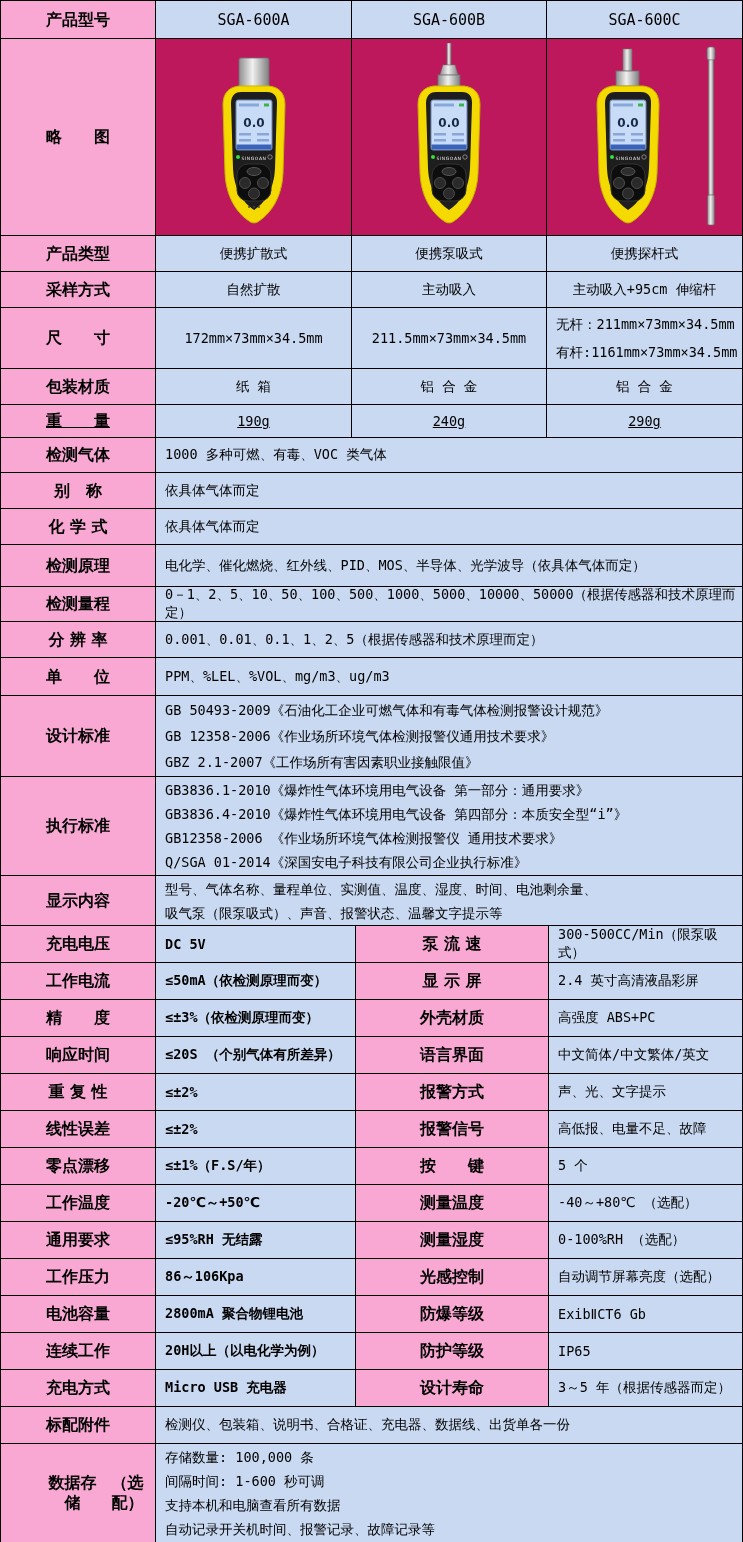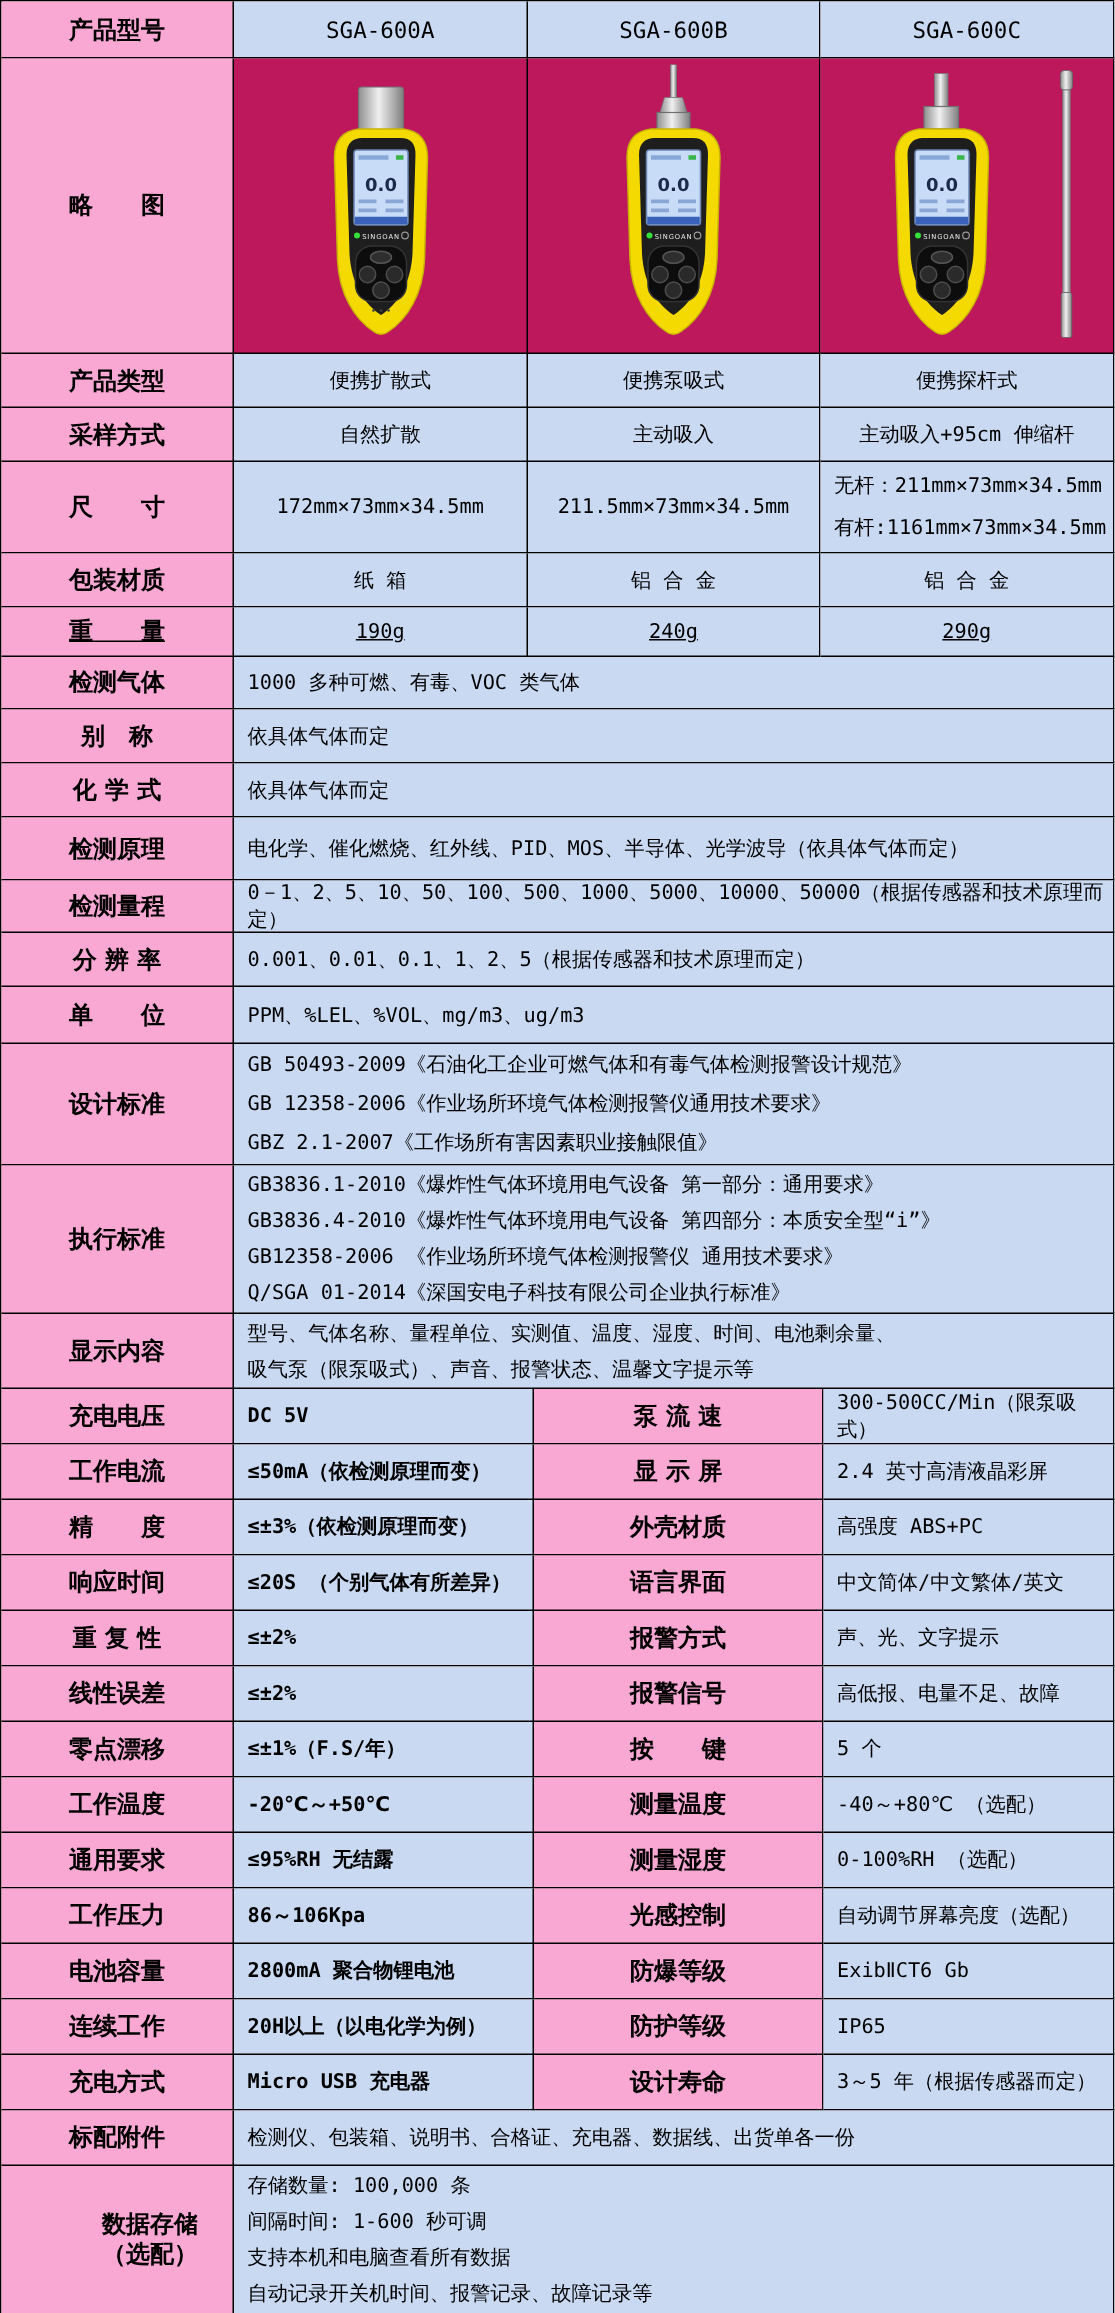--- a/index.html
+++ b/index.html
@@ -9,21 +9,21 @@
   .cell{box-sizing:border-box;border-right:1px solid #000;border-bottom:1px solid #000;
         display:flex;align-items:center;overflow:hidden;}
   .lbl{background:#f9a8d4;font-weight:bold;font-size:16px;justify-content:center;text-align:center;line-height:1.25;}
   .val{background:#c9d9f1;font-size:13.5px;
        font-family:"DejaVu Sans Mono","DejaVu Sans","Liberation Sans",sans-serif;}
   .c{justify-content:center;text-align:center;}
   .l{justify-content:flex-start;padding-left:9px;padding-right:4px;text-align:left;}
   .imgcell{background:#be185d;justify-content:center;align-items:center;}
   .colm{flex-direction:column;align-items:flex-start;justify-content:center;padding-left:9px;padding-right:4px;}
   .colm>div{text-align:left;}
-  .colc{flex-direction:column;align-items:center;justify-content:center;padding-left:44px;}
+  .colc{flex-direction:row;align-items:center;justify-content:center;padding-left:44px;}
   
   .w-lbl{flex:0 0 155px;}
   .w-a{flex:0 0 196px;} .w-b{flex:0 0 195px;} .w-c{flex:1 1 auto;}
   .w-v1{flex:0 0 200px;font-weight:bold;} .w-l2{flex:0 0 193px;} .w-v2{flex:1 1 auto;}
   .w-full{flex:1 1 auto;}
   
   .h38{height:38px;} .h197{height:197px;} .h36{height:36px;} .h61{height:61px;}
   .h33{height:33px;text-decoration:underline;} .h35{height:35px;} .h42{height:42px;} .h81{height:81px;}
   .h99{height:99px;} .h50{height:50px;} .h37{height:37px;}
   .std-lines div{line-height:26px;}

